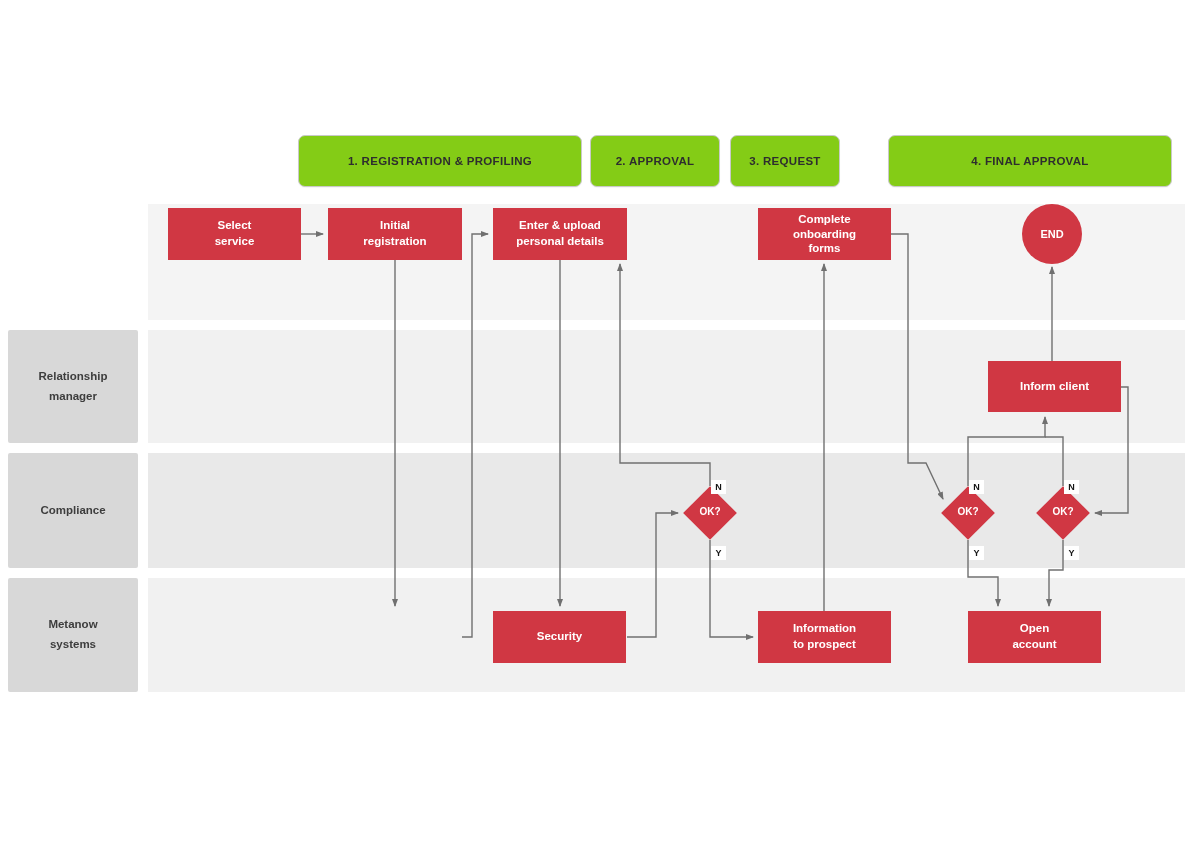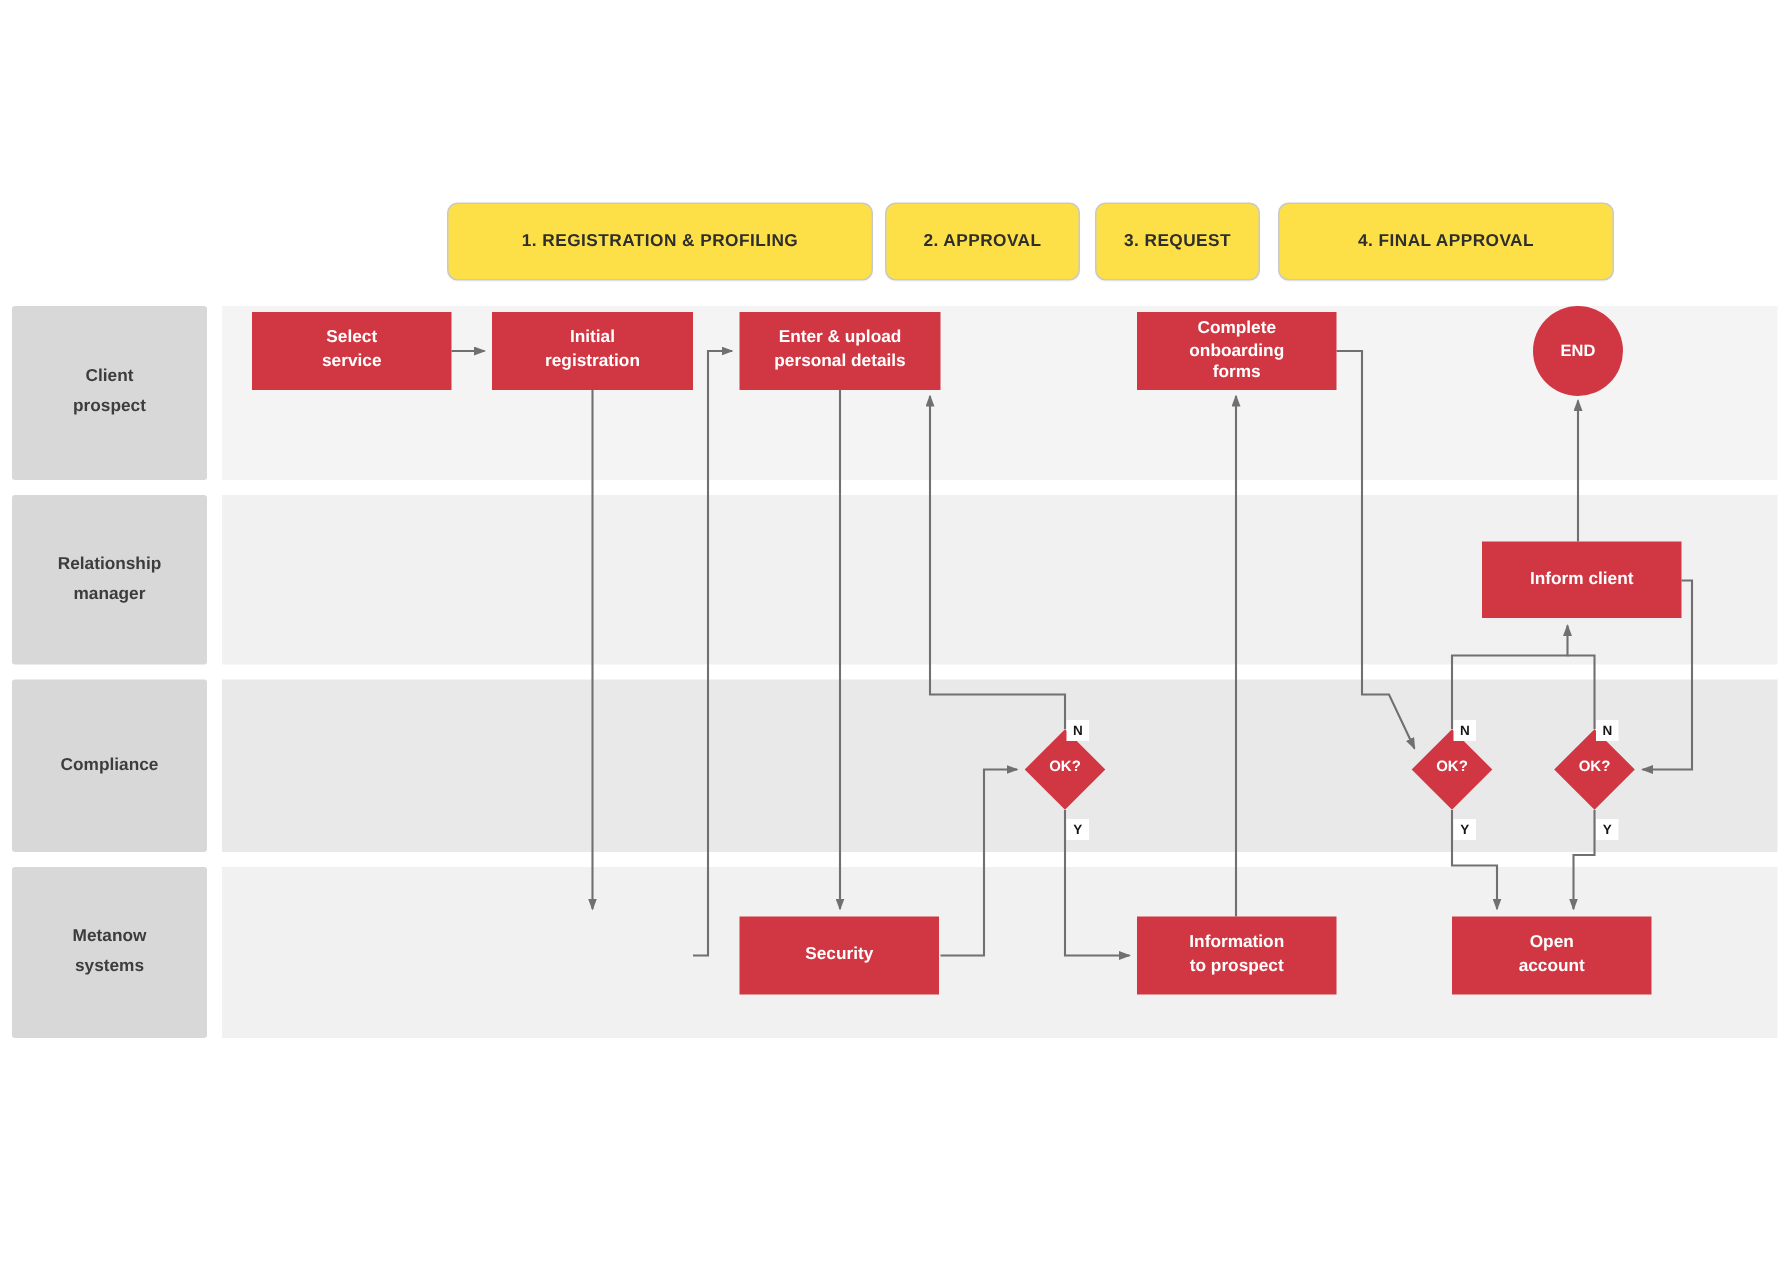--- a/index.html
+++ b/index.html
@@ -4,21 +4,21 @@
 <style>
   html,body { margin:0; padding:0; background:#ffffff; font-family:"Liberation Sans", sans-serif; }
   .canvas { position:relative; width:1193px; height:848px; background:#ffffff; overflow:hidden; }
 
   .band { position:absolute; left:148px; width:1037px; }
 
   .lane-label { position:absolute; left:8px; width:130px; background:#d8d8d8; color:#3d3d3d;
     font-weight:bold; font-size:11.5px; display:flex; align-items:center; justify-content:center;
     text-align:center; white-space:pre-line; line-height:1.7; border-radius:2px; }
 
-  .phase { position:absolute; top:135px; height:52px; background:#fde047; border:1px solid #c9c9c9;
+  .phase { position:absolute; top:135px; height:52px; background:#84cc16; border:1px solid #c9c9c9;
     border-radius:7px; color:#2e2e2e; font-weight:bold; font-size:11.5px; letter-spacing:.3px;
     display:flex; align-items:center; justify-content:center; box-sizing:border-box;
     box-shadow:0 1px 1px rgba(0,0,0,.04); }
 
   .node { position:absolute; background:#d03743; color:#ffffff; font-weight:bold; font-size:11.5px;
     display:flex; align-items:center; justify-content:center; text-align:center;
     white-space:pre-line; line-height:1.35; box-sizing:border-box; }
 
   .endnode { position:absolute; width:60px; height:60px; border-radius:50%; background:#d03743;
     color:#ffffff; font-weight:bold; font-size:11px; display:flex; align-items:center; justify-content:center; }
@@ -33,32 +33,30 @@
 </head>
 <body>
 
 <div class="canvas">
 
   <div class="band" style="top:204px;height:116px;background:#f4f4f4"></div>
   <div class="band" style="top:330px;height:113px;background:#f1f1f1"></div>
   <div class="band" style="top:453px;height:115px;background:#e9e9e9"></div>
   <div class="band" style="top:578px;height:114px;background:#f1f1f1"></div>
 
-  <div class="lane-label" style="top:204px;height:116px">Client
-prospect</div>
   <div class="lane-label" style="top:330px;height:113px">Relationship
 manager</div>
   <div class="lane-label" style="top:578px;height:114px">Metanow
 systems</div>
   <div class="lane-label" style="top:453px;height:115px">Compliance</div>
 
   <div class="phase" style="left:298px;width:284px">1. REGISTRATION &amp; PROFILING</div>
   <div class="phase" style="left:590px;width:130px">2. APPROVAL</div>
   <div class="phase" style="left:730px;width:110px">3. REQUEST</div>
-  <div class="phase" style="left:852px;width:224px">4. FINAL APPROVAL</div>
+  <div class="phase" style="left:888px;width:284px">4. FINAL APPROVAL</div>
 
   <svg class="connectors" width="1193" height="848">
     <defs>
       <marker id="arr" markerWidth="8" markerHeight="6" refX="7" refY="3" orient="auto" markerUnits="userSpaceOnUse">
         <path d="M0,0 L8,3 L0,6 Z" fill="#707070"></path>
       </marker>
     </defs>
     <g stroke="#707070" stroke-width="1.4" fill="none">
       <polyline points="301,234 323,234" marker-end="url(#arr)"></polyline>
       <polyline points="395,260 395,606" marker-end="url(#arr)"></polyline>

